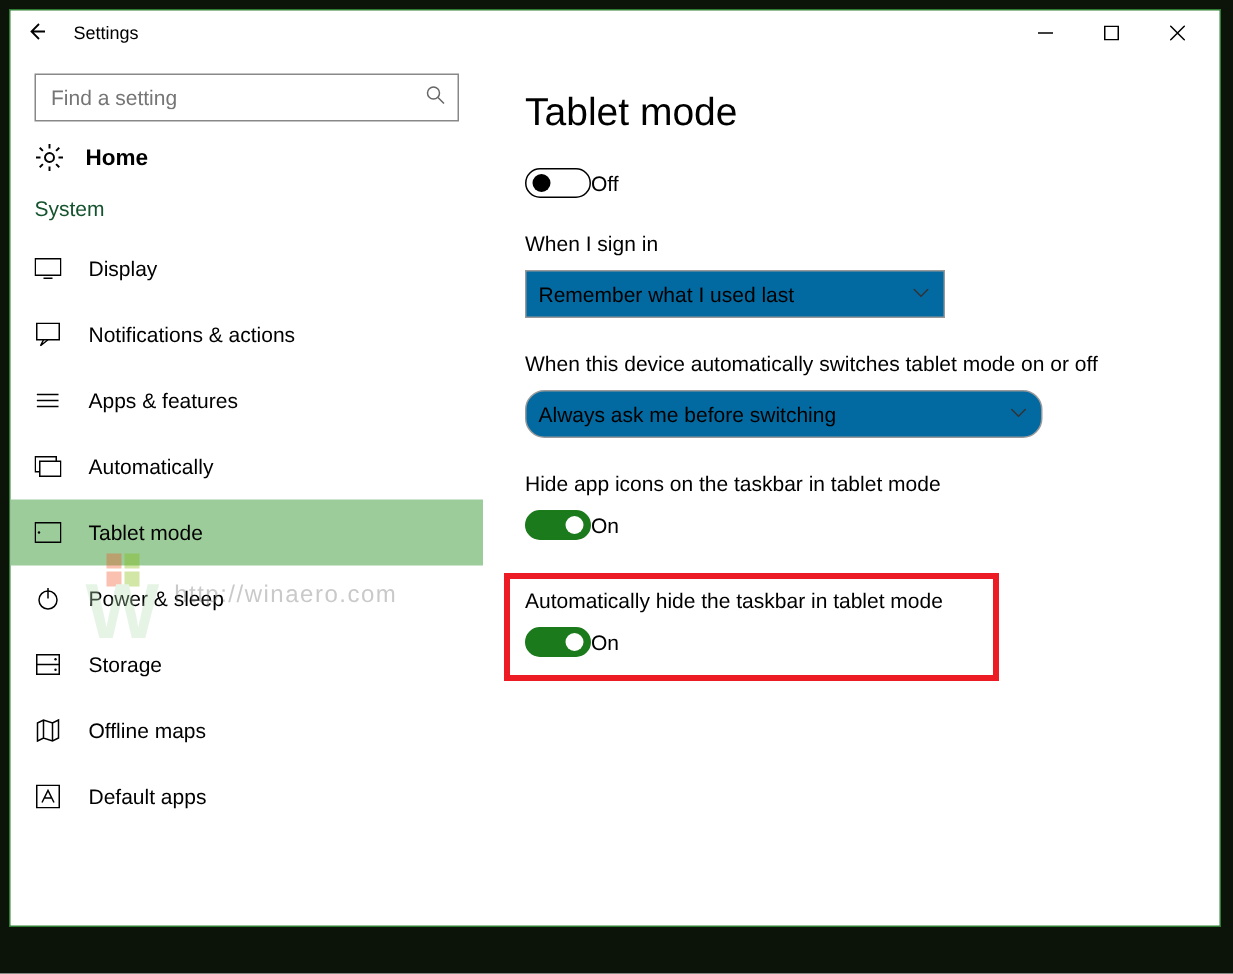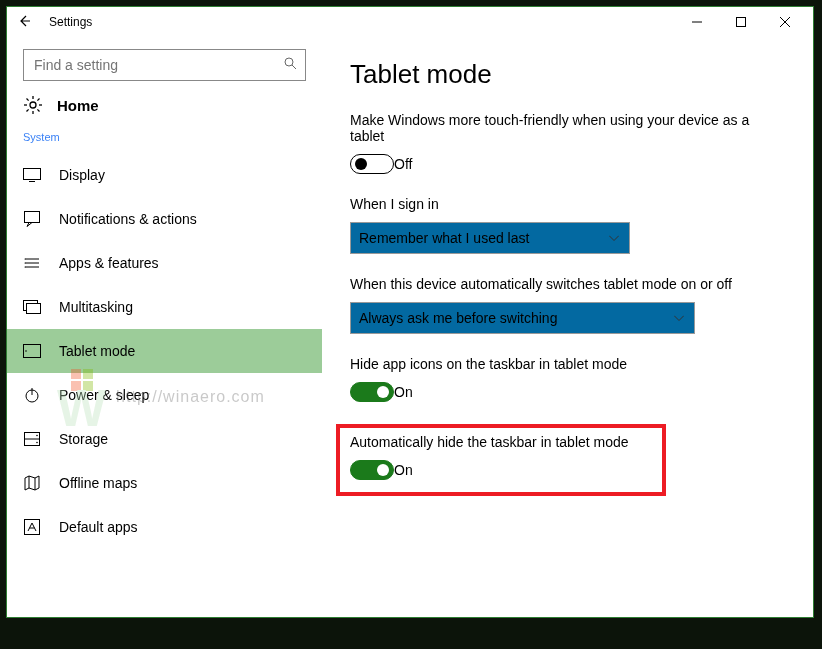--- a/index.html
+++ b/index.html
@@ -53,21 +53,21 @@
     position:absolute; right:8px; top:50%; transform:translateY(-50%);
     color:#555; font-size:13px;
   }
   .home {
     display:flex; align-items:center; gap:14px;
     padding:0 0 16px 16px;
     font-weight:600; font-size:15px;
   }
   .gear svg { display:block; }
   .section-label {
-    padding:0 0 10px 16px; font-size:11px; color:#3b82f6;
+    padding:0 0 10px 16px; font-size:14px; color:#14532d;
   }
   .navlist { list-style:none; margin:0; padding:0; }
   .navitem {
     display:flex; align-items:center; gap:18px;
     height:44px; padding:0 0 0 16px;
     font-size:14px; color:#000;
     cursor:default;
     text-align:right;
   }
   .navitem.active { background:#9ccc99; }
@@ -79,21 +79,21 @@
   }
   h1 { margin:0 0 22px 0; font-weight:300; font-size:26px; }
   .setting { margin-bottom:22px; }
   .setting .label { font-size:14px; margin-bottom:10px; max-width:420px; }
   .select {
     height:32px; min-width:280px;
     border:1px solid #999; display:inline-flex; align-items:center;
     padding:0 8px; font-size:14px; position:relative;
     background:#0369a1;
   }
-  .select.wide { min-width:345px; }
+  .select.wide { min-width:345px;border-radius:13px; }
   .select .chev {
     position:absolute; right:10px; top:50%; transform:translateY(-50%);
     font-size:10px; color:#333;
   }
   .toggle-row { display:flex; align-items:center; gap:0; }
   .toggle {
     width:44px; height:20px; border-radius:20px; position:relative;
     border:1px solid #000;
   }
   .toggle .knob {
@@ -225,21 +225,21 @@
             </span>
           <span>Apps &amp; features</span>
         </li>
         <li class="navitem">
           <span class="navicon">
               <svg width="18" height="14" viewBox="0 0 18 14">
                 <rect x="0.5" y="0.5" width="14" height="10" stroke="#000" fill="none"></rect>
                 <rect x="3.5" y="3.5" width="14" height="10" stroke="#000" fill="#fff"></rect>
               </svg>
             </span>
-          <span>Multitasking</span>
+          <span>Automatically</span>
         </li>
         <li class="navitem active">
           <span class="navicon">
               <svg width="18" height="14" viewBox="0 0 18 14">
                 <rect x="0.5" y="0.5" width="17" height="13" stroke="#000" fill="none"></rect>
                 <circle cx="3" cy="7" r="0.8" fill="#000"></circle>
               </svg>
             </span>
           <span>Tablet mode</span>
         </li>
@@ -280,21 +280,20 @@
             </span>
           <span>Default apps</span>
         </li>
       </ul>
     </div>
 
     <div class="content">
       <h1>Tablet mode</h1>
 
       <div class="setting">
-        <div class="label">Make Windows more touch-friendly when using your device as a tablet</div>
         <div class="toggle-row">
           <div class="toggle">
               <div class="knob"></div>
             </div>
           <span class="toggle-text">Off</span>
         </div>
       </div>
 
       <div class="setting">
         <div class="label">When I sign in</div>

